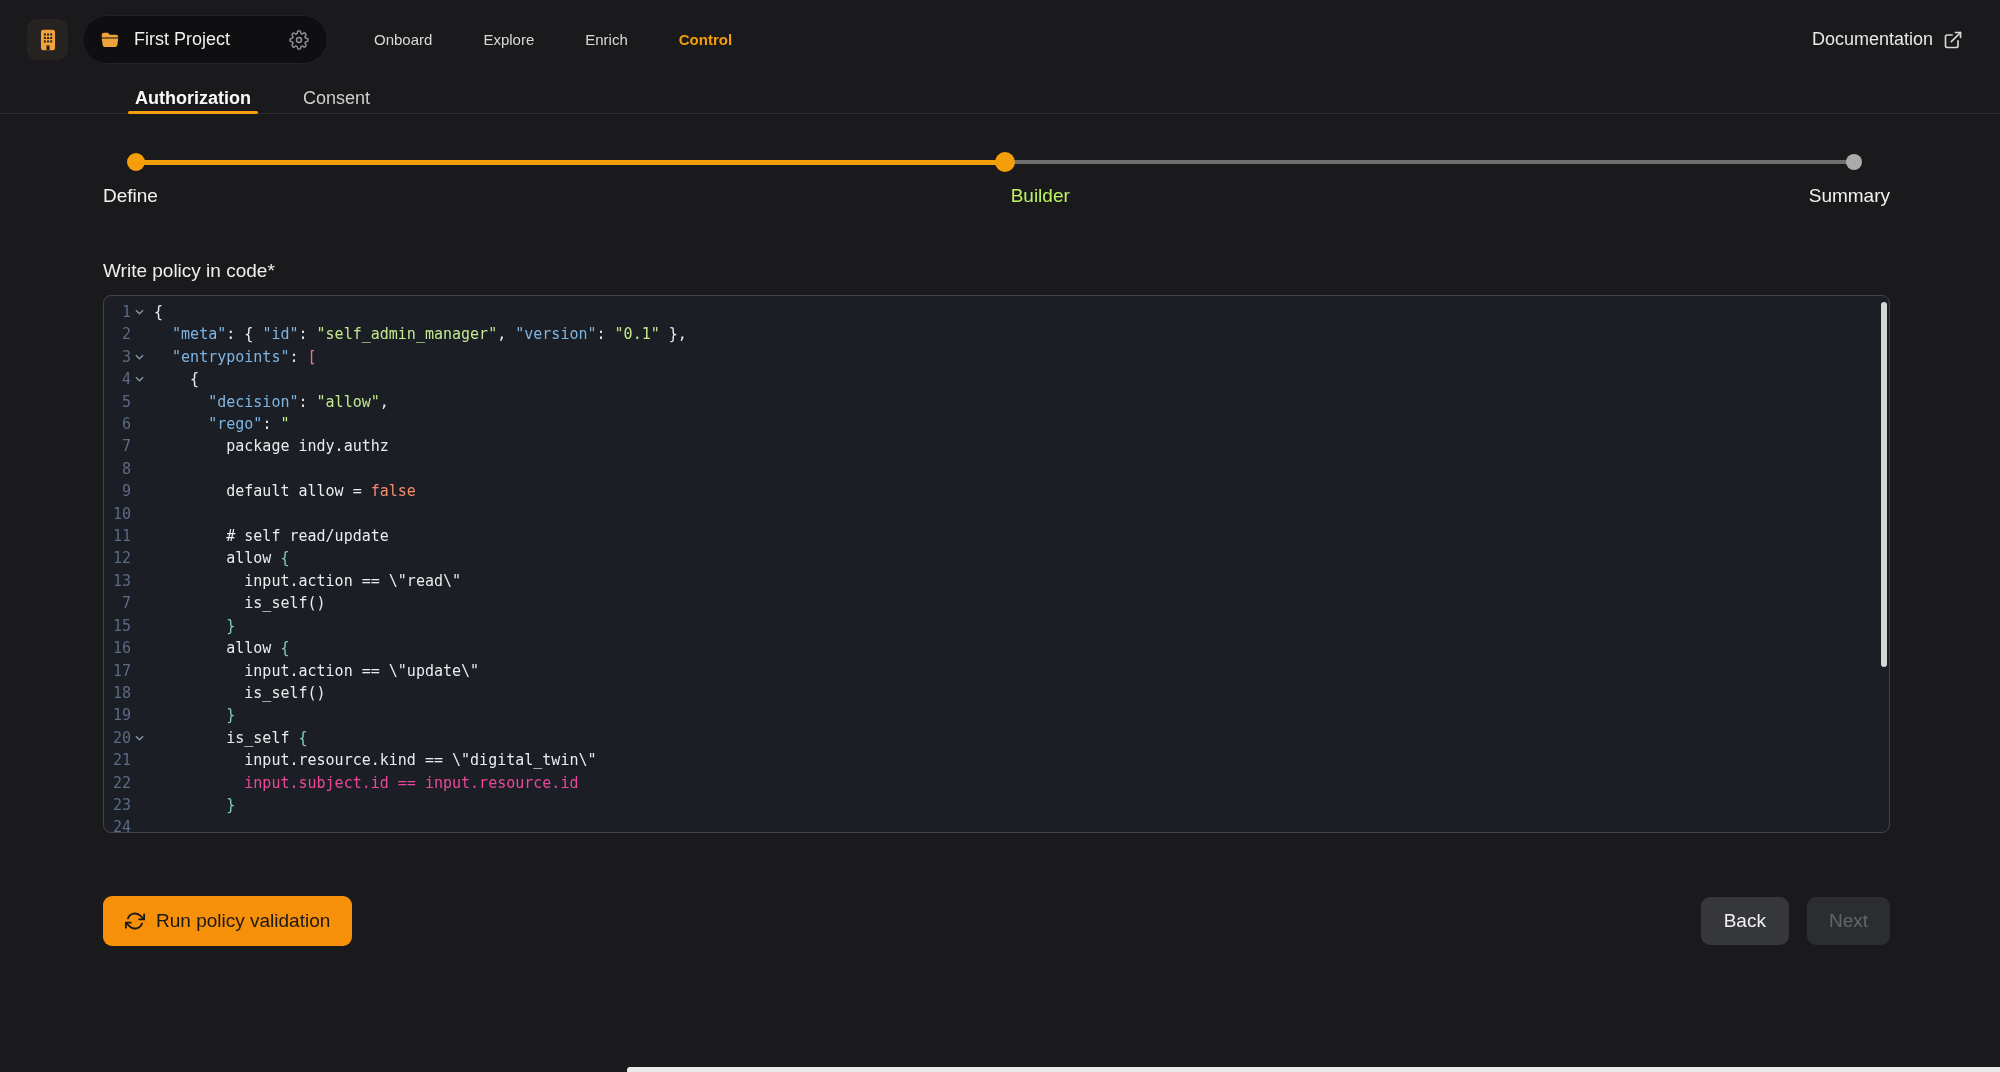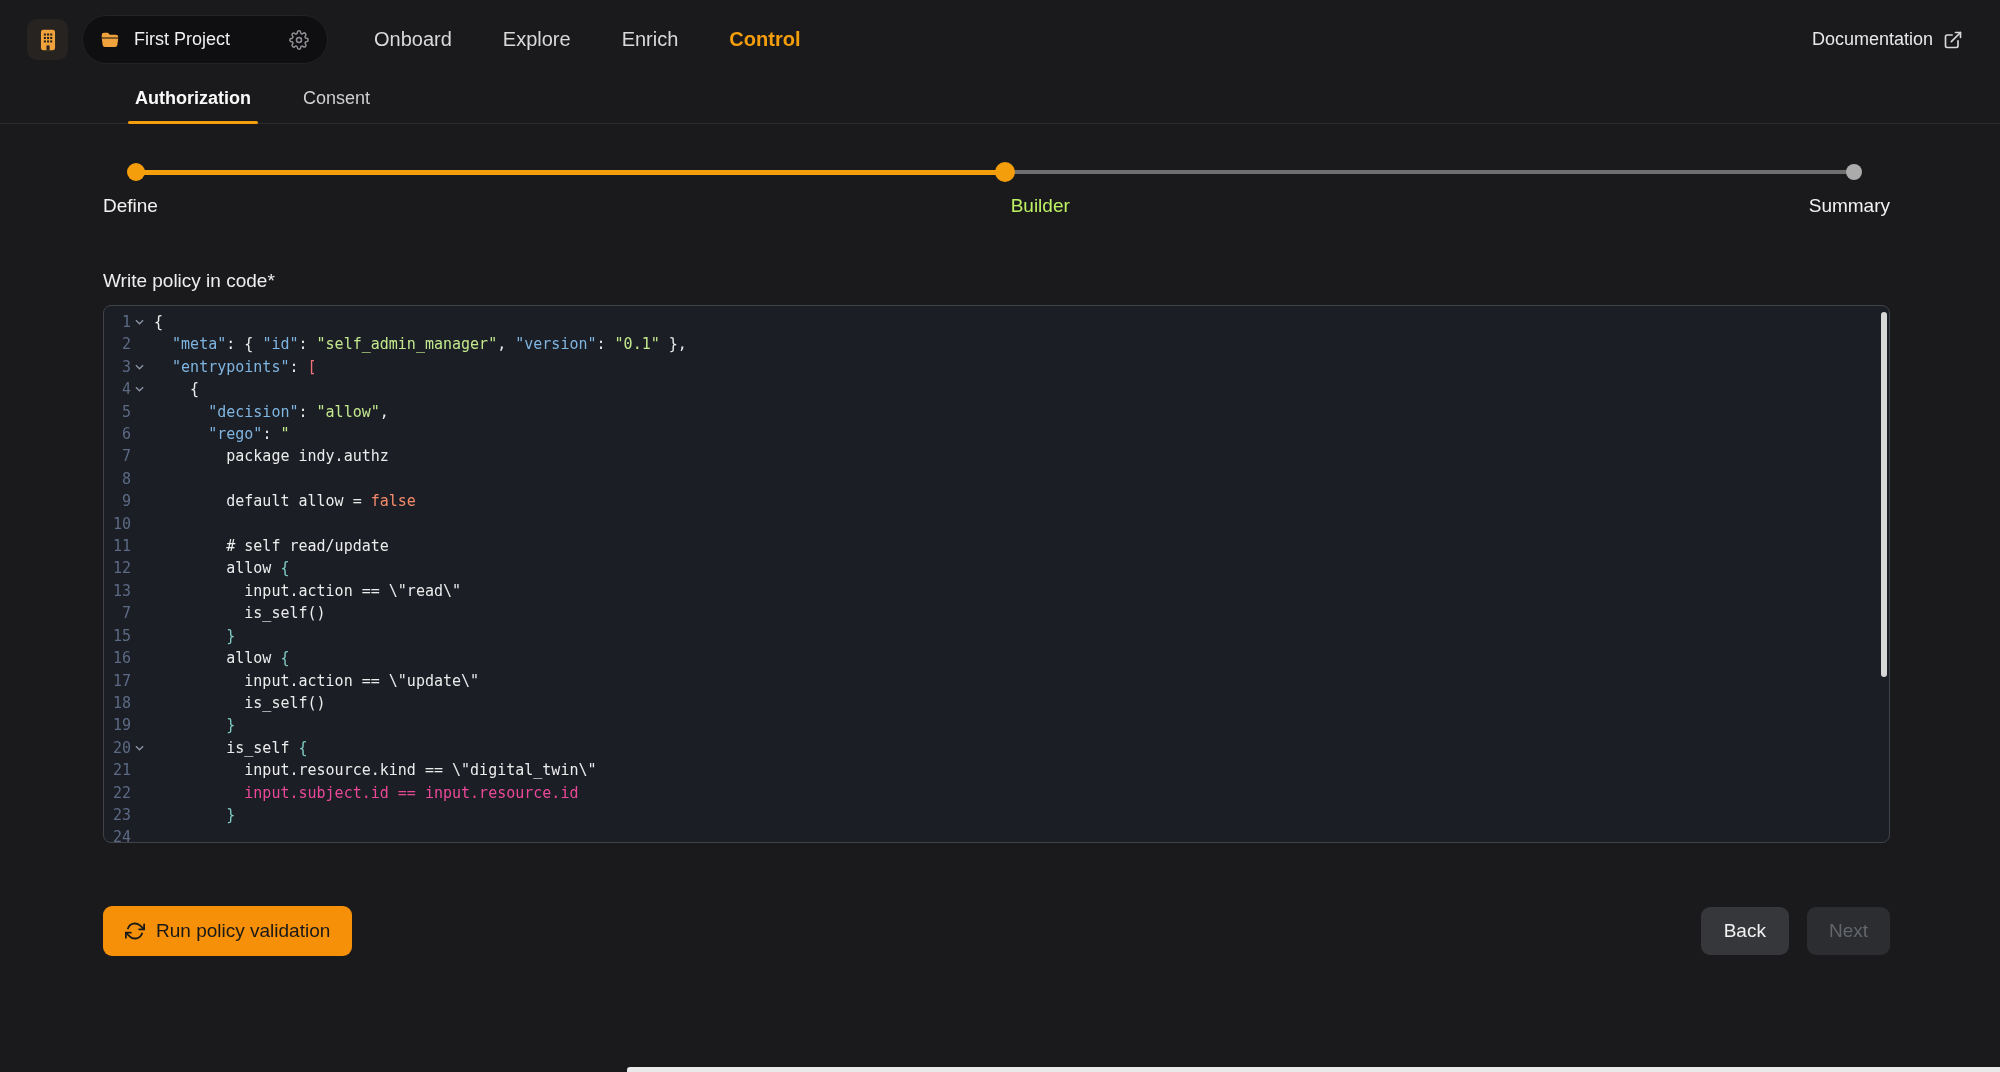--- a/index.html
+++ b/index.html
@@ -14,29 +14,29 @@
   
   .nav-row { height:49px; margin:15px 37px 0 27px; display:flex; align-items:center; }
   .logo-tile { width:41px; height:41px; border-radius:10px; background:#272320;
     display:flex; align-items:center; justify-content:center; margin-right:14px; }
   .project-pill { height:49px; border-radius:25px; background:#0f0f11; border:1px solid #232326;
     display:flex; align-items:center; padding:0 18px 0 16px; min-width:246px; }
   .project-pill .folder { display:flex; margin-right:13px; }
   .project-name { font-size:18px; color:#f0f0f0; }
   .gear { display:flex; margin-left:auto; padding-left:24px; cursor:pointer; }
   .nav-links { display:flex; gap:51px; margin-left:46px; }
-  .nav-link { font-size:20px; color:#d9d9d9; cursor:pointer; }
+  .nav-link { font-size:15px; color:#d9d9d9; cursor:pointer; }
   .nav-link.active { color:#F59E0B; font-weight:700; }
   .doc-link { margin-left:auto; display:flex; align-items:center; gap:10px;
     font-size:18px; color:#e8e8e8; cursor:pointer; }
 
   
   .tab-row { margin-top:24px; padding-left:128px; border-bottom:1px solid #2c2c2e;
     display:flex; gap:38px; }
-  .tab { padding:0 7px 14px; font-size:18px; color:#cfcfcf; position:relative; cursor:pointer; }
+  .tab { padding:0 7px 4px; font-size:18px; color:#cfcfcf; position:relative; cursor:pointer; }
   .tab.active { color:#fafafa; font-weight:700; }
   .tab .tab-underline { display:none; }
   .tab.active .tab-underline { display:block; position:absolute; left:0; right:0; bottom:-1px;
     height:3px; border-radius:2px; background:#F59E0B; }
 
   
   .content { margin:0 110px 0 103px; }
 
   
   .stepper { position:relative; height:92px; margin-top:38px; }

